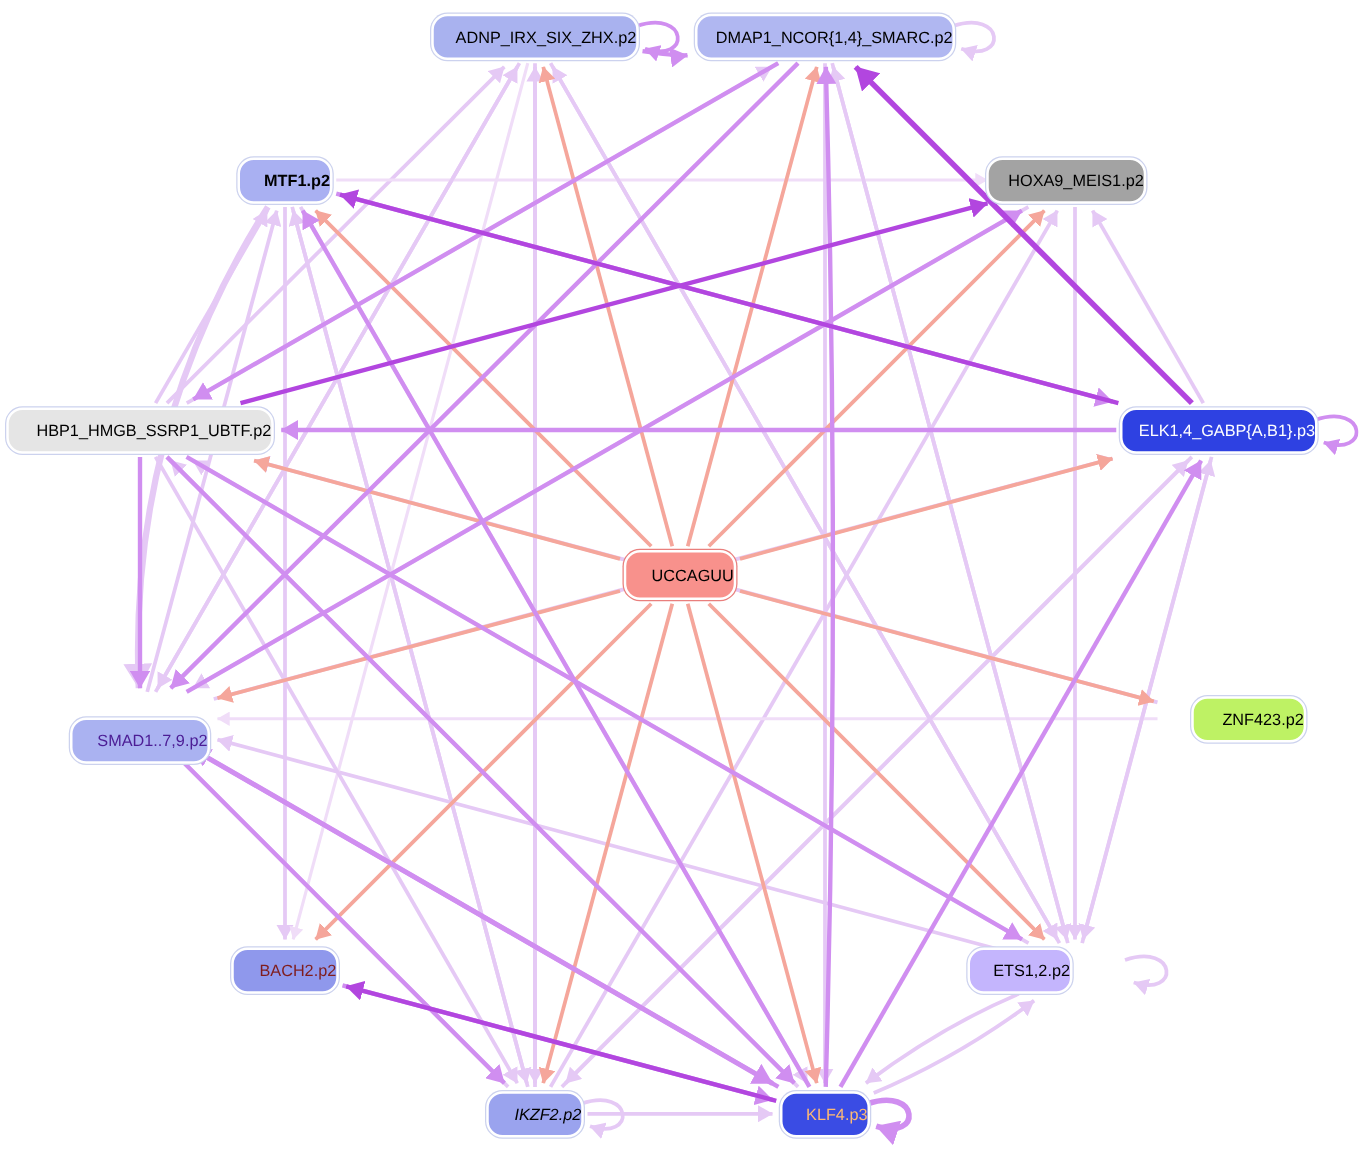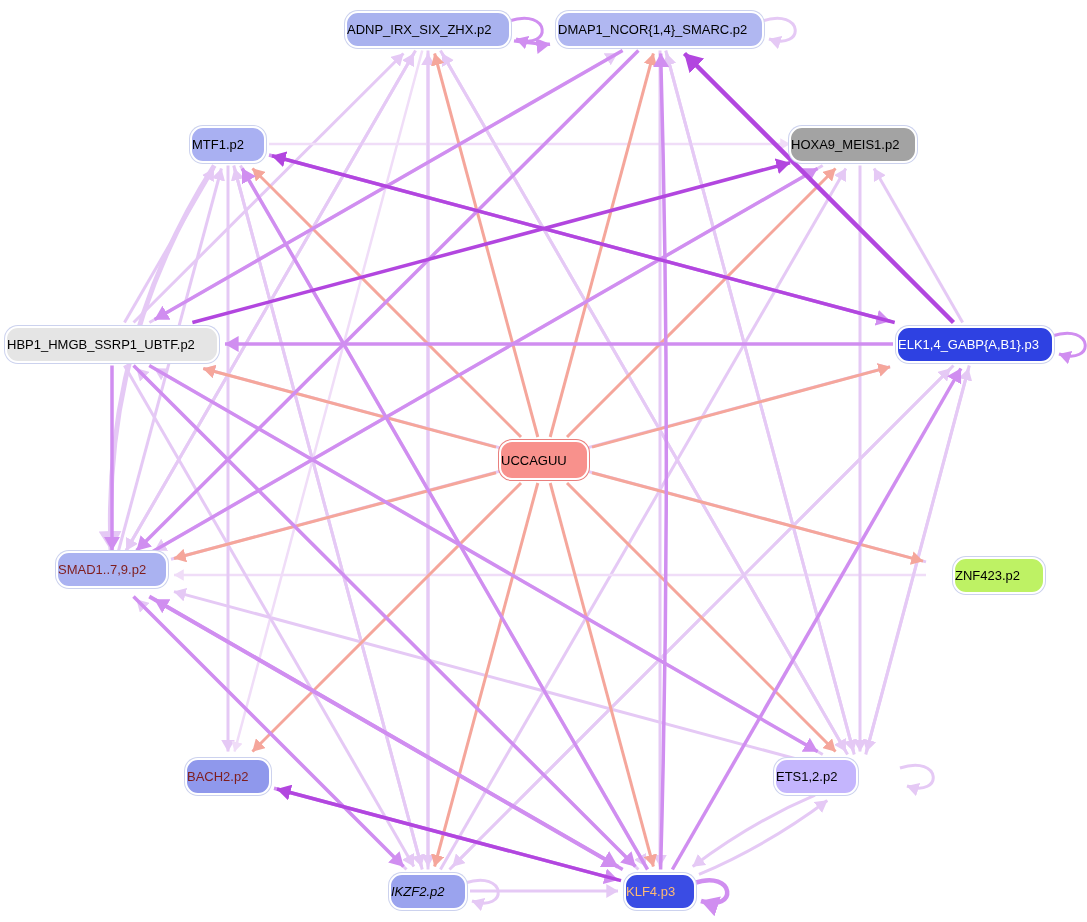--- a/index.html
+++ b/index.html
@@ -6,21 +6,21 @@
   #stage{
     position:relative;
     width:1087px;height:922px;
     background:#ffffff;
     overflow:hidden;
     font-family:"Liberation Sans", sans-serif;
   }
   #edge-layer{position:absolute;left:0;top:0;}
   .node{
     position:absolute;
-    display:flex;align-items:center;justify-content:flex-start;
+    display:flex;align-items:center;justify-content:flex-end;
     border-radius:13px;
     border:2px solid #ffffff;
     box-shadow:0 0 0 1px #ccd2ee;
     font-size:13px;
     color:#000000;
     white-space:nowrap;
     box-sizing:border-box;
     cursor:pointer;
   }
   .node span{pointer-events:none;}
@@ -127,36 +127,36 @@
         <path d="M694,883 C736,869 738,913 701,901" fill="none" stroke="#d08ef0" stroke-width="4.5" marker-end="url(#arrow-medium)"></path>
       </g>
   </svg>
   <div id="node-layer">
       <div class="node" style="left: 345px; top: 10.5px; width: 166px; height: 37px; background: rgb(169, 178, 239); color: rgb(0, 0, 0);">
         <span>ADNP_IRX_SIX_ZHX.p2</span>
       </div>
       <div class="node" style="left: 556px; top: 10.5px; width: 208px; height: 37px; background: rgb(176, 183, 241); color: rgb(0, 0, 0);">
         <span>DMAP1_NCOR{1,4}_SMARC.p2</span>
       </div>
-      <div class="node" style="left: 190px; top: 125.5px; width: 76px; height: 37px; background: rgb(169, 176, 242); color: rgb(0, 0, 0);">
+      <div class="node" style="left: 190px; top: 125.5px; width: 76px; height: 37px; background: rgb(169, 176, 242); color: rgb(0, 0, 0); font-weight: bold;">
         <span>MTF1.p2</span>
       </div>
       <div class="node" style="left: 789px; top: 125.5px; width: 128px; height: 37px; background: #a3a3a3; color: rgb(0, 0, 0);">
         <span>HOXA9_MEIS1.p2</span>
       </div>
       <div class="node" style="left: 5px; top: 325.5px; width: 214px; height: 37px; background: #e5e5e5; color: rgb(0, 0, 0);">
         <span>HBP1_HMGB_SSRP1_UBTF.p2</span>
       </div>
       <div class="node" style="left: 896px; top: 325.5px; width: 158px; height: 37px; background: rgb(46, 65, 226); color: rgb(255, 255, 255);">
         <span>ELK1,4_GABP{A,B1}.p3</span>
       </div>
       <div class="node" style="left: 499px; top: 440px; width: 90px; height: 40px; background: rgb(248, 145, 140); color: rgb(0, 0, 0); box-shadow: rgb(233, 127, 125) 0px 0px 0px 1px;">
         <span>UCCAGUU</span>
       </div>
-      <div class="node" style="left: 56px; top: 551px; width: 112px; height: 37px; background: rgb(170, 178, 241); color: #7f1d1d;">
+      <div class="node" style="left: 56px; top: 574px; width: 112px; height: 37px; background: rgb(170, 178, 241); color: #4c1d95;">
         <span>SMAD1..7,9.p2</span>
       </div>
       <div class="node" style="left: 953px; top: 556.5px; width: 92px; height: 37px; background: #bef264; color: rgb(0, 0, 0);">
         <span>ZNF423.p2</span>
       </div>
       <div class="node" style="left: 185px; top: 757.5px; width: 86px; height: 37px; background: rgb(143, 152, 236); color: #7f1d1d;">
         <span>BACH2.p2</span>
       </div>
       <div class="node" style="left: 774px; top: 757.5px; width: 84px; height: 37px; background: #c4b5fd; color: rgb(0, 0, 0);">
         <span>ETS1,2.p2</span>

